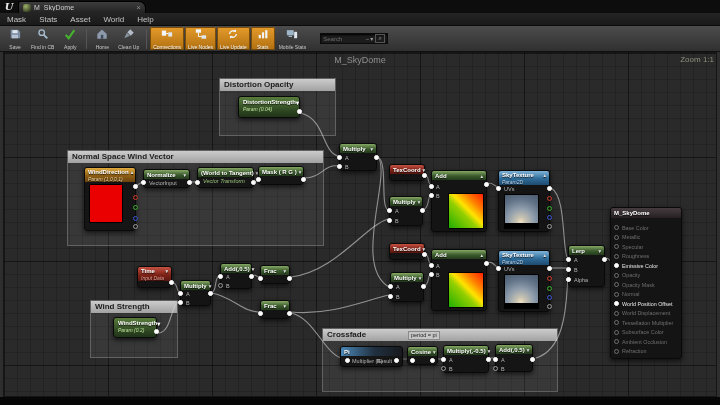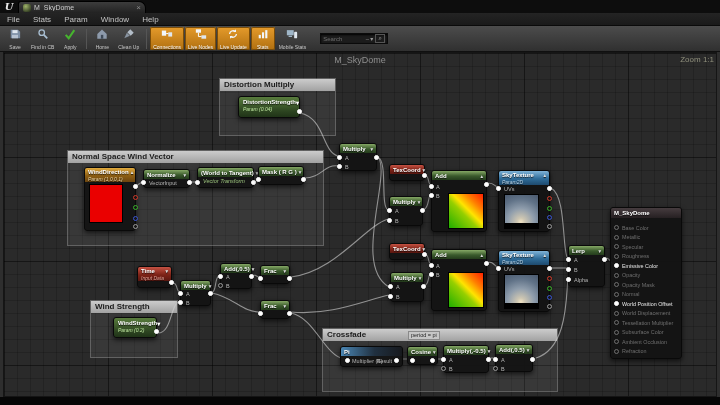--- a/index.html
+++ b/index.html
@@ -98,24 +98,24 @@
   <div class="titlebar">
     <div class="ulogo">U</div>
     <div class="tab">
       <span class="tabicon"></span>
       <span class="tabtitle">M_SkyDome</span>
       <span class="tabclose">×</span>
     </div>
   </div>
 
   <div class="menubar">
-    <span class="menu">File</span>
+    <span class="menu">Mask</span>
     <span class="menu">Stats</span>
-    <span class="menu">Param</span>
-    <span class="menu">Window</span>
+    <span class="menu">Asset</span>
+    <span class="menu">World</span>
     <span class="menu">Help</span>
   </div>
 
   <div class="toolbar">
     <div class="tbtn">
       <svg class="ticon" viewBox="0 0 14 14">
           <path d="M2 2h8.5L13 4.5V12H2z" fill="#7e90a6"></path>
           <rect x="4" y="2.5" width="6" height="3.5" fill="#dfe7ef"></rect>
           <rect x="3.5" y="8" width="7" height="4" fill="#b6c2d1"></rect>
         </svg>
@@ -202,21 +202,21 @@
   </div>
 
   <div class="graph"></div>
   <div class="bottombar"></div>
 
   <div class="layer">
     <div class="gtitle">M_SkyDome</div>
     <div class="gzoom">Zoom 1:1</div>
 
     <div class="comment" style="left:219px;top:78px;width:117px;height:58px">
-      <div class="ctitle">Distortion Multiply</div>
+      <div class="ctitle">Distortion Opacity</div>
     </div>
     <div class="comment" style="left:67px;top:150px;width:257px;height:96px">
       <div class="ctitle">Normal Space Wind Vector</div>
     </div>
     <div class="comment" style="left:90px;top:300px;width:88px;height:58px">
       <div class="ctitle">Wind Strength</div>
     </div>
     <div class="comment" style="left:322px;top:328px;width:236px;height:64px">
       <div class="ctitle">Crossfade</div>
     </div>

